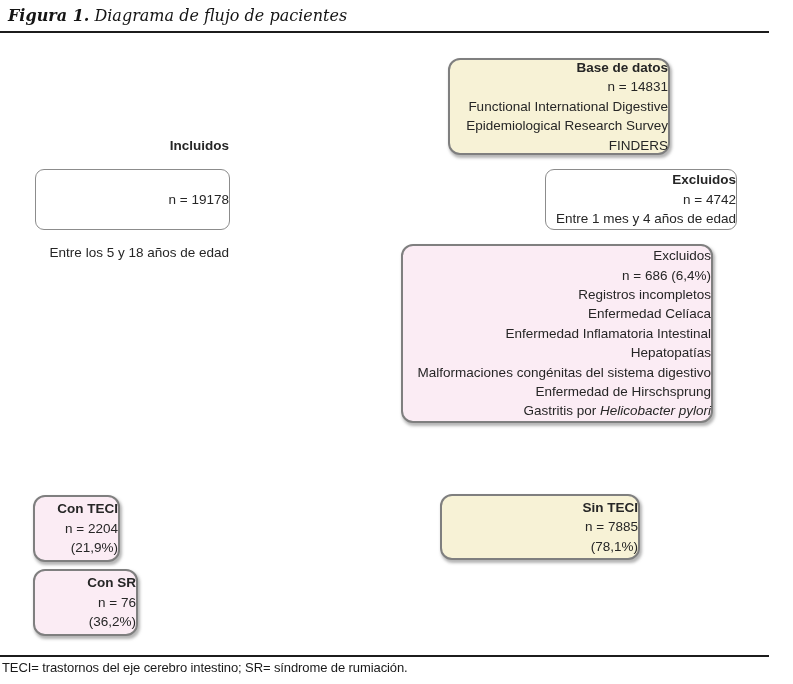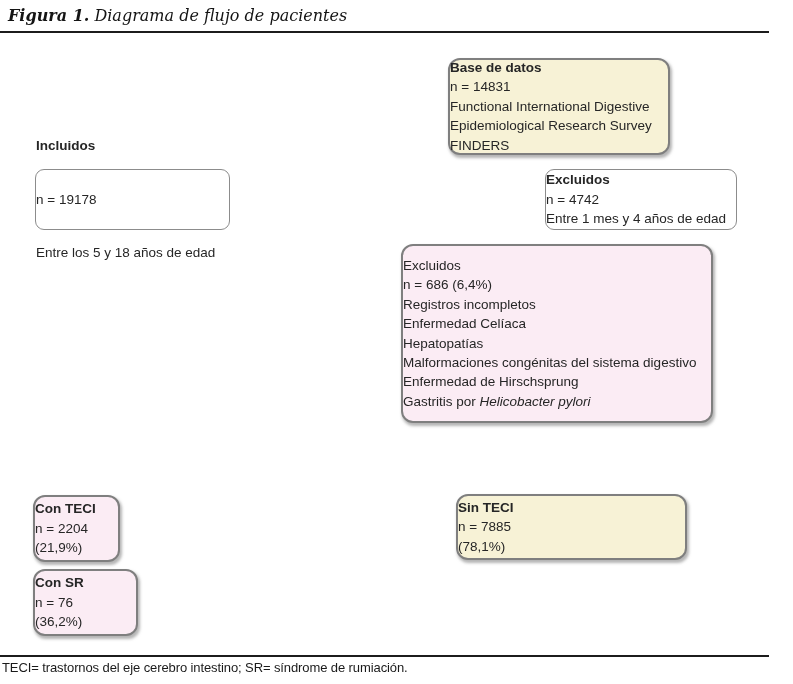--- a/index.html
+++ b/index.html
@@ -18,21 +18,21 @@
     white-space:nowrap;
   }
   .fig-title .fig-label{font-weight:700;}
   .rule{
     position:absolute;left:0;width:769px;height:2px;background:#1c1c1c;
   }
   .rule.top{top:31px;}
   .rule.bottom{top:655px;height:1.6px;}
   .box{
     position:absolute;box-sizing:border-box;
-    display:flex;flex-direction:column;justify-content:center;align-items:flex-start;
+    display:flex;flex-direction:column;justify-content:center;align-items:flex-end;
     text-align:center;
     font-size:13.5px;line-height:19.4px;color:#262626;
   }
   .b-thick{
     border:2.5px solid #7f7f7f;border-radius:12px;
     box-shadow:1.5px 2.5px 3px rgba(120,120,120,0.55);
   }
   .b-thin{
     border:1.3px solid #8c8c8c;border-radius:9px;
   }
@@ -79,20 +79,21 @@
     <div class="box-title">Excluidos</div>
     <div class="box-line">n = 4742</div>
     <div class="box-line">Entre 1 mes y 4 años de edad</div>
   </div>
 
   <div class="box fill-pink b-thick" style="left:401px;top:244px;width:312px;height:179px;">
     <div class="box-line">Excluidos</div>
     <div class="box-line">n = 686 (6,4%)</div>
     <div class="box-line">Registros incompletos</div>
     <div class="box-line">Enfermedad Celíaca</div>
+    <div class="box-line">Enfermedad Inflamatoria Intestinal</div>
     <div class="box-line">Hepatopatías</div>
     <div class="box-line">Malformaciones congénitas del sistema digestivo</div>
     <div class="box-line">Enfermedad de Hirschsprung</div>
     <div class="box-line">
       <span>Gastritis por </span><span class="italic">Helicobacter pylori</span>
     </div>
   </div>
 
 
   <div class="box fill-pink b-thick" style="left:33px;top:495px;width:87px;height:67px;">
@@ -100,21 +101,21 @@
     <div class="box-line">n = 2204</div>
     <div class="box-line">(21,9%)</div>
   </div>
 
   <div class="box fill-pink b-thick" style="left:33px;top:569px;width:105px;height:67px;">
     <div class="box-title">Con SR</div>
     <div class="box-line">n = 76</div>
     <div class="box-line">(36,2%)</div>
   </div>
 
-  <div class="box fill-cream b-thick" style="left:456px;top:494px;width:231px;height:66px;">
+  <div class="box fill-cream b-thick" style="left:440px;top:494px;width:200px;height:66px;">
     <div class="box-title">Sin TECI</div>
     <div class="box-line">n = 7885</div>
     <div class="box-line">(78,1%)</div>
   </div>
 
   <div class="rule bottom"></div>
 
   <div class="footnote">TECI= trastornos del eje cerebro intestino; SR= síndrome de rumiación.</div>
 
 </div>

